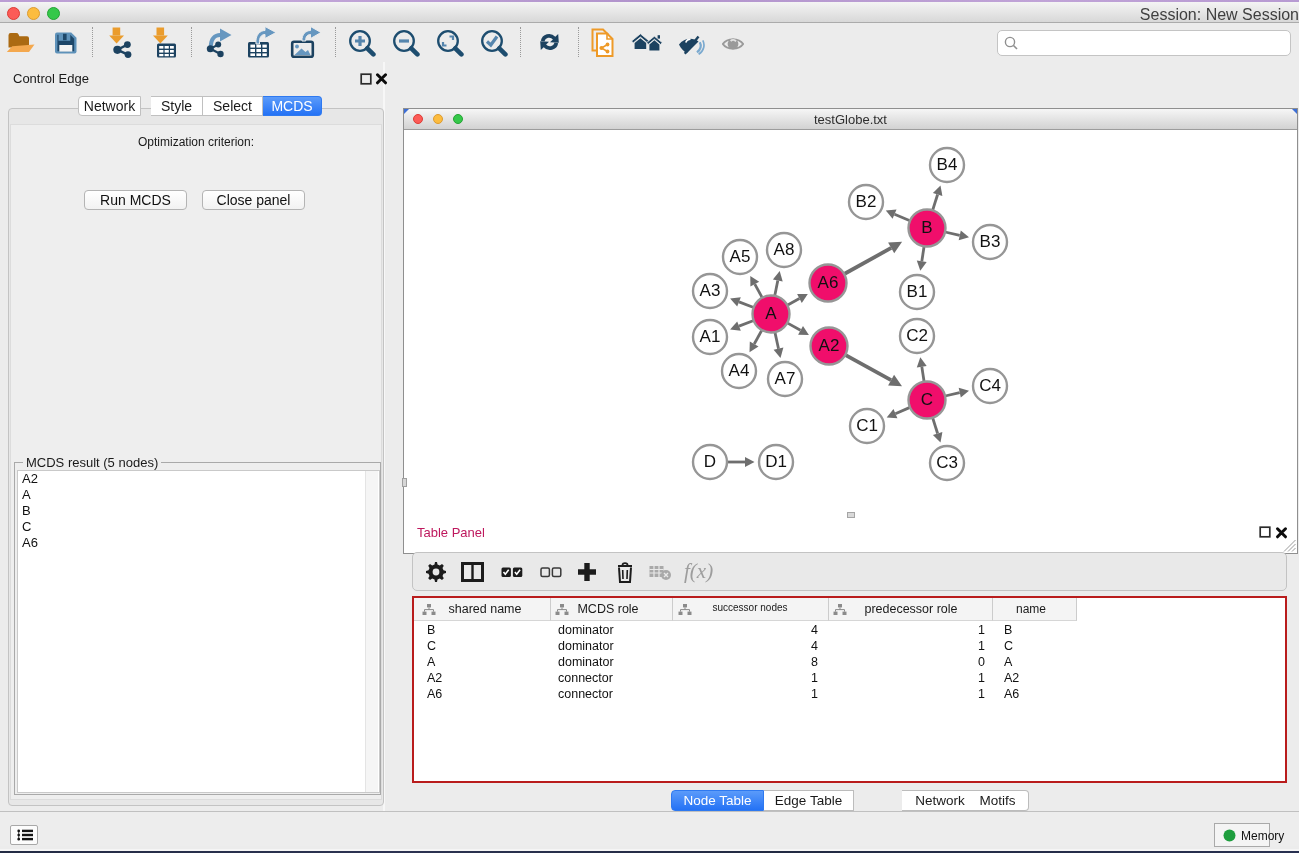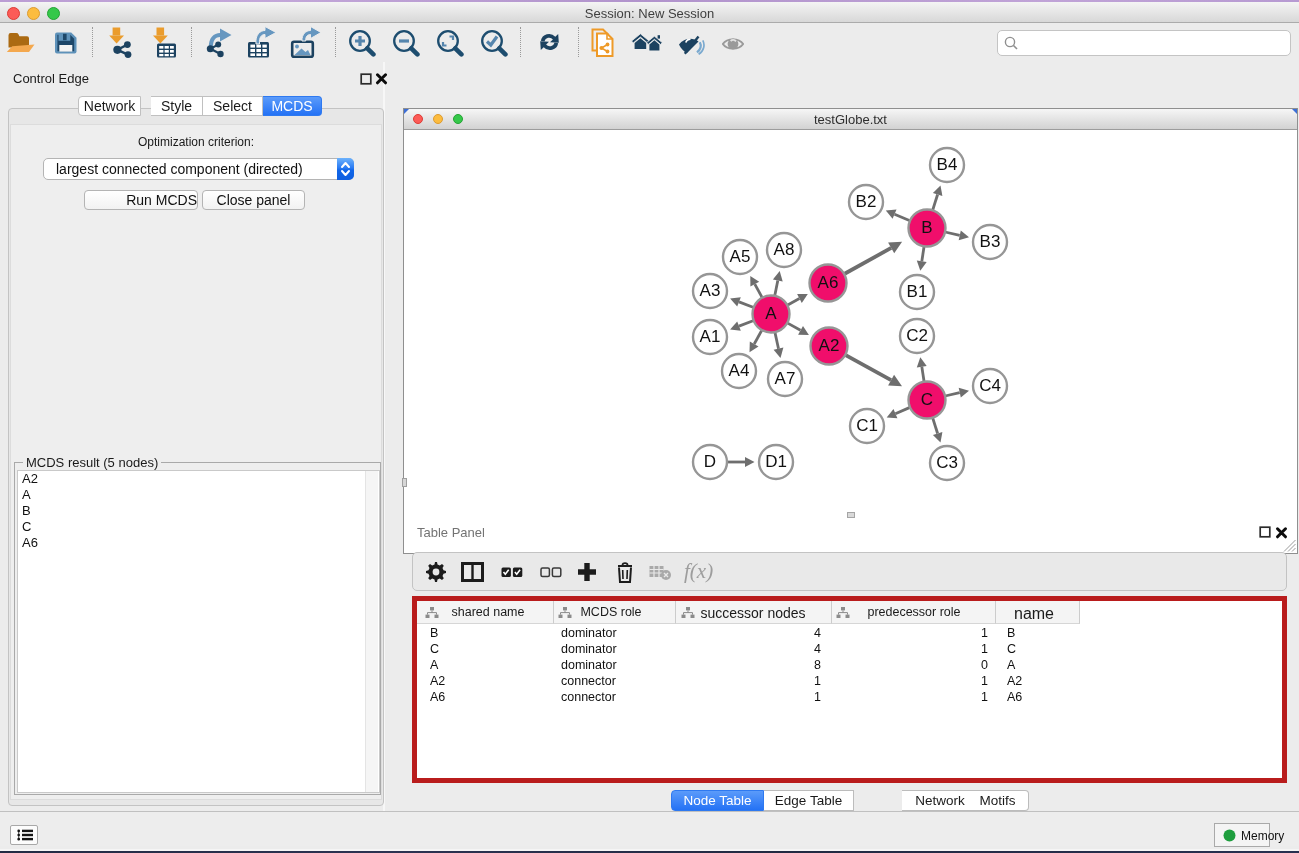--- a/index.html
+++ b/index.html
@@ -1,20 +1,20 @@
 <!DOCTYPE html>
 <html><head><meta charset="utf-8">
 <style>
 *{margin:0;padding:0;box-sizing:border-box;}
 body{width:1299px;height:853px;overflow:hidden;font-family:"Liberation Sans",sans-serif;background:#262c3a;}
 .abs{position:absolute;}
 #app{position:absolute;left:0;top:0;width:1299px;height:849px;background:#ececec;}
 #titlebar{position:absolute;left:0;top:2px;width:1299px;height:21px;
  background:linear-gradient(#f4f4f4,#d8d8d8);border-bottom:1px solid #ababab;}
-#titlebar .t{position:absolute;width:100%;text-align:center;top:4px;font-size:13px;color:#3f3f3f;}
+#titlebar .t{position:absolute;width:100%;text-align:right;top:4px;font-size:16px;color:#3f3f3f;}
 .tl{position:absolute;border-radius:50%;}
 .sep{position:absolute;top:4px;height:30px;width:0;border-left:1px dotted #9a9a9a;}
 .ic{position:absolute;}
 #search{position:absolute;left:997px;top:30px;width:294px;height:26px;background:#fff;border:1px solid #c4c4c4;border-radius:5px;}
 
 #cp-title{position:absolute;left:13px;top:71px;font-size:13px;color:#1a1a1a;}
 .tab{position:absolute;top:96px;height:20px;background:#fff;border:1px solid #c0c0c0;font-size:14px;color:#1a1a1a;text-align:center;line-height:19px;}
 #tabpane{position:absolute;left:8px;top:108px;width:376px;height:698px;border:1px solid #c3c3c3;border-radius:4px;background:#e7e7e7;}
 #cp-inner{position:absolute;left:10px;top:124px;width:372px;height:676px;background:#eeeeee;border:1px solid #dcdcdc;}
 #optlabel{position:absolute;left:0;top:135px;width:392px;text-align:center;font-size:12px;color:#1a1a1a;}
@@ -24,23 +24,23 @@
 #fieldset{position:absolute;left:14px;top:462px;width:367px;height:333px;border:1px solid #a9a9a9;}
 #fieldset .legend{position:absolute;left:8px;top:-8px;background:#eeeeee;padding:0 3px;font-size:13px;color:#1a1a1a;}
 #mlist{position:absolute;left:2px;top:7px;width:363px;height:323px;background:#fff;border:1px solid #c9c9c9;font-size:13px;color:#111;}
 #mlist .it{height:16px;line-height:16px;padding-left:4px;}
 #mscroll{position:absolute;right:1px;top:0px;width:13px;height:100%;background:#f5f5f5;border-left:1px solid #e4e4e4;}
 
 #netwin{position:absolute;left:403px;top:64px;width:895px;height:446px;border:1px solid #8f8f8f;background:#fff;margin-top:44px;}
 #nettitle{position:absolute;left:0;top:0;width:100%;height:21px;background:linear-gradient(#f6f6f6,#d2d2d2);border-bottom:1px solid #9c9c9c;}
 #nettitle .t{position:absolute;width:100%;text-align:center;top:3px;font-size:13px;color:#2e2e2e;}
 
-#tp-title{position:absolute;left:417px;top:525px;font-size:13px;color:#737373;}
+#tp-title{position:absolute;left:417px;top:525px;font-size:13px;color:#be185d;}
 #tp-toolbar{position:absolute;left:412px;top:552px;width:875px;height:39px;border:1px solid #c3c3c3;border-radius:5px;background:#e9e9e9;}
-#tbl{position:absolute;left:412px;top:596px;width:875px;height:187px;background:#fff;border:5px solid #b91c1c;}
+#tbl{position:absolute;left:412px;top:596px;width:875px;height:187px;background:#fff;border:2px solid #b91c1c;}
 .hdr{position:absolute;top:0;height:23px;background:#f4f4f4;border-right:1px solid #cccccc;border-bottom:1px solid #d6d6d6;font-size:12.5px;color:#1a1a1a;}
 .row{position:absolute;height:16px;font-size:12.5px;color:#111;}
 .bt{position:absolute;top:790px;height:21px;background:#fff;border:1px solid #bcbcbc;font-size:13.5px;color:#1a1a1a;text-align:center;line-height:20px;}
 #statusbar{position:absolute;left:0;top:811px;width:1299px;height:35px;background:#ededed;border-top:1px solid #c0c0c0;}
 #lstbtn{position:absolute;left:10px;top:13px;width:28px;height:20px;border:1px solid #a8a8a8;border-radius:2px;background:#fcfcfc;}
 #membtn{position:absolute;left:1214px;top:11px;width:56px;height:24px;border:1px solid #a9a9a9;background:#f4f4f4;font-size:12px;color:#111;}
 </style></head><body>
 
 <div class="abs" style="left:0;top:0;width:1299px;height:3px;background:#b79ad2;"></div>
 <div class="abs" style="left:0;top:849px;width:1299px;height:2px;background:#f5f5f5;"></div>
@@ -180,25 +180,21 @@
 <rect x="1.2" y="1.2" width="9.6" height="9.6" fill="none" stroke="#2b2b2b" stroke-width="1.7"></rect>
 <path d="M17.5 1.8 L25.5 9.8 M25.5 1.8 L17.5 9.8" stroke="#0c0c0c" stroke-width="3" stroke-linecap="round"></path>
 </svg>
 <div id="tabpane"></div>
     <div id="cp-inner"></div>
 <div class="tab" style="left:78px;width:63px;border-radius:4px 0 0 4px;">Network</div>
 <div class="tab" style="left:151px;width:52px;border-left:none;">Style</div>
 <div class="tab" style="left:203px;width:60px;border-left:none;">Select</div>
 <div class="tab" style="left:263px;width:59px;border-radius:0 4px 4px 0;border-left:none;background:linear-gradient(#5b9bfa,#2472f5);border-color:#2e79f0;color:#fff;">MCDS</div>
 <div id="optlabel">Optimization criterion:</div>
-<div id="combo">largest connected component (directed)<div class="step"><svg width="17" height="22" viewBox="0 0 17 22">
-          <path d="M5 9 L8.5 5 L12 9" fill="none" stroke="#fff" stroke-width="2" stroke-linecap="round" stroke-linejoin="round"></path>
-          <path d="M5 13 L8.5 17 L12 13" fill="none" stroke="#fff" stroke-width="2" stroke-linecap="round" stroke-linejoin="round"></path>
-        </svg></div></div>
-<div class="btn" style="left:84px;width:114px;text-align:right;">Run MCDS</div>
+<div class="btn" style="left:84px;width:103px;">Run MCDS</div>
 <div class="btn" style="left:202px;width:103px;">Close panel</div>
 <div id="fieldset">
       <div class="legend">MCDS result (5 nodes)</div>
 <div id="mlist">
         <div class="it">A2</div>
         <div class="it">A</div>
         <div class="it">B</div>
         <div class="it">C</div>
         <div class="it">A6</div>
         <div id="mscroll"></div>
@@ -360,37 +356,37 @@
       </svg>
 <div class="hdr" style="left:137px;width:122px;"></div>
 <div style="position:absolute;left:124px;top:4px;width:140px;text-align:center;font-size:12.5px;color:#1a1a1a;">MCDS role</div>
 <svg style="position:absolute;left:141px;top:5px;" width="14" height="13" viewBox="0 0 14 13">
         <rect x="5" y="1" width="4" height="3.4" fill="#8b8b8b"></rect>
         <rect x="0.5" y="8.6" width="4" height="3.4" fill="#8b8b8b"></rect>
         <rect x="9.5" y="8.6" width="4" height="3.4" fill="#8b8b8b"></rect>
         <path d="M7 4.4 V6.6 M2.5 8.6 V6.6 H11.5 V8.6" fill="none" stroke="#8b8b8b" stroke-width="1"></path>
       </svg>
 <div class="hdr" style="left:259px;width:156px;"></div>
-<div style="position:absolute;left:266px;top:4px;width:140px;text-align:center;font-size:14px;color:#1a1a1a;">successor nodes</div>
+<div style="position:absolute;left:266px;top:4px;width:140px;text-align:center;font-size:10px;color:#1a1a1a;">successor nodes</div>
 <svg style="position:absolute;left:264px;top:5px;" width="14" height="13" viewBox="0 0 14 13">
         <rect x="5" y="1" width="4" height="3.4" fill="#8b8b8b"></rect>
         <rect x="0.5" y="8.6" width="4" height="3.4" fill="#8b8b8b"></rect>
         <rect x="9.5" y="8.6" width="4" height="3.4" fill="#8b8b8b"></rect>
         <path d="M7 4.4 V6.6 M2.5 8.6 V6.6 H11.5 V8.6" fill="none" stroke="#8b8b8b" stroke-width="1"></path>
       </svg>
 <div class="hdr" style="left:415px;width:164px;"></div>
 <div style="position:absolute;left:427px;top:4px;width:140px;text-align:center;font-size:12.5px;color:#1a1a1a;">predecessor role</div>
 <svg style="position:absolute;left:419px;top:5px;" width="14" height="13" viewBox="0 0 14 13">
         <rect x="5" y="1" width="4" height="3.4" fill="#8b8b8b"></rect>
         <rect x="0.5" y="8.6" width="4" height="3.4" fill="#8b8b8b"></rect>
         <rect x="9.5" y="8.6" width="4" height="3.4" fill="#8b8b8b"></rect>
         <path d="M7 4.4 V6.6 M2.5 8.6 V6.6 H11.5 V8.6" fill="none" stroke="#8b8b8b" stroke-width="1"></path>
       </svg>
 <div class="hdr" style="left:579px;width:84px;"></div>
-<div style="position:absolute;left:547px;top:4px;width:140px;text-align:center;font-size:16px;color:#1a1a1a;">name</div>
+<div style="position:absolute;left:547px;top:4px;width:140px;text-align:center;font-size:12px;color:#1a1a1a;">name</div>
 <div class="row" style="left:13px;top:25px;">B</div>
 <div class="row" style="left:144px;top:25px;">dominator</div>
 <div class="row" style="left:259px;top:25px;width:145px;text-align:right;">4</div>
 <div class="row" style="left:415px;top:25px;width:156px;text-align:right;">1</div>
 <div class="row" style="left:590px;top:25px;">B</div>
 <div class="row" style="left:13px;top:41px;">C</div>
 <div class="row" style="left:144px;top:41px;">dominator</div>
 <div class="row" style="left:259px;top:41px;width:145px;text-align:right;">4</div>
 <div class="row" style="left:415px;top:41px;width:156px;text-align:right;">1</div>
 <div class="row" style="left:590px;top:41px;">C</div>

